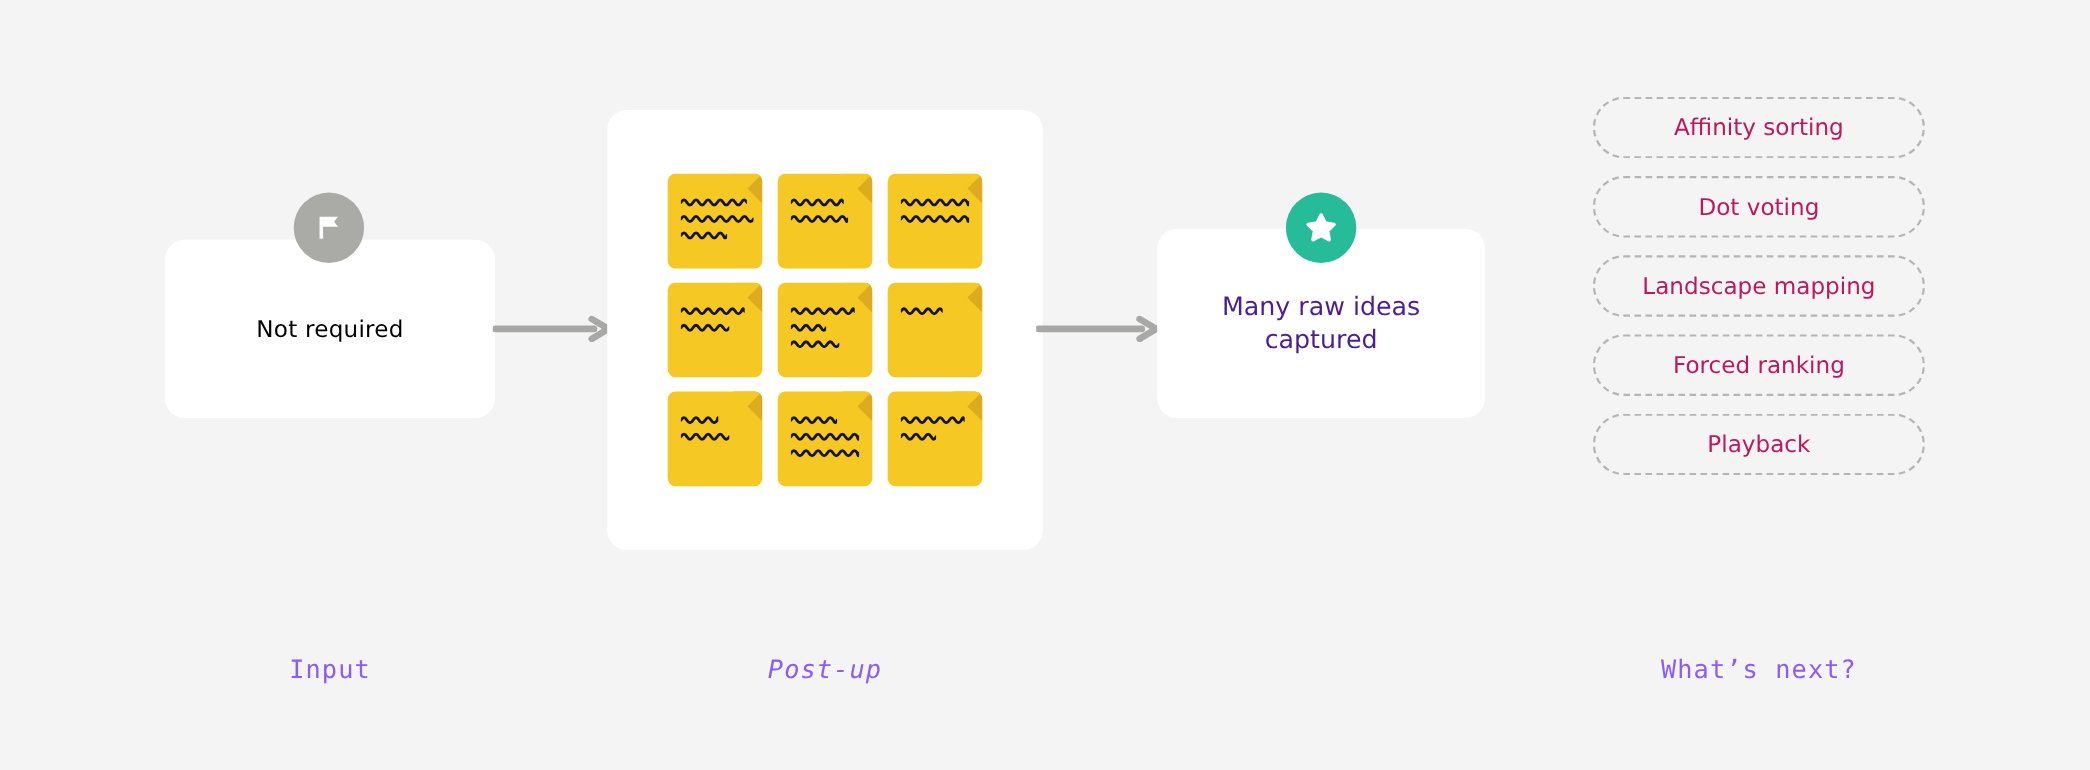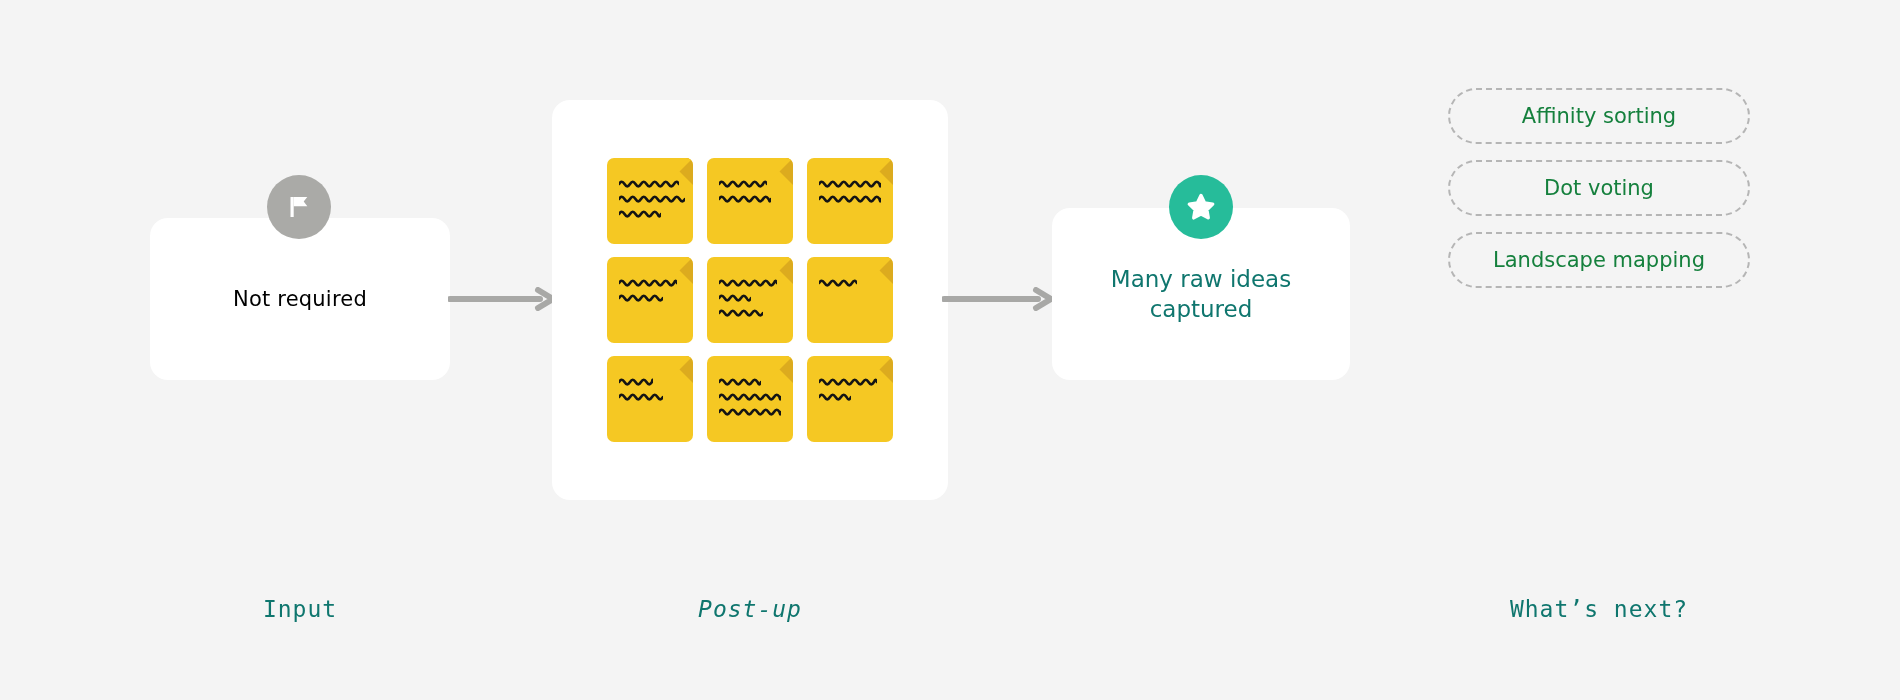--- a/index.html
+++ b/index.html
@@ -131,21 +131,21 @@
     left: 1052px;
     top: 208px;
     width: 298px;
     height: 172px;
     display: flex;
     align-items: center;
     justify-content: center;
     text-align: center;
   }
   #result-card .result-text {
-    color: #0f766e;
+    color: #4c1d95;
     font-size: 23px;
     line-height: 1.32;
     padding: 0 26px;
   }
 
   
   .arrow {
     position: absolute;
     height: 24px;
   }
@@ -162,31 +162,31 @@
     flex-direction: column;
     gap: 16px;
   }
   .pill {
     height: 56px;
     border: 2px dashed #b5b5b5;
     border-radius: 30px;
     display: flex;
     align-items: center;
     justify-content: center;
-    color: #15803d;
+    color: #be185d;
     font-size: 21px;
     background: transparent;
     box-sizing: border-box;
   }
 
   
   .caption {
     position: absolute;
     top: 596px;
-    color: #0f766e;
+    color: #8b5cf6;
     font-family: "DejaVu Sans Mono", monospace;
     font-size: 23px;
     letter-spacing: 1px;
     text-align: center;
     white-space: nowrap;
   }
   #caption-input   { left: 150px; width: 300px; }
   #caption-postup  { left: 552px; width: 396px; font-style: italic; }
   #caption-result  { left: 1052px; width: 298px; }
   #caption-next    { left: 1448px; width: 302px; }
@@ -384,19 +384,25 @@
   <div id="next-list">
       <div class="pill">
         <span>Affinity sorting</span>
       </div>
       <div class="pill">
         <span>Dot voting</span>
       </div>
       <div class="pill">
         <span>Landscape mapping</span>
       </div>
+      <div class="pill">
+        <span>Forced ranking</span>
+      </div>
+      <div class="pill">
+        <span>Playback</span>
+      </div>
     </div>
 
   <div class="caption" id="caption-input">Input</div>
   <div class="caption" id="caption-postup">Post-up</div>
   <div class="caption" id="caption-next">What’s next?</div>
 
 </div>
 
 </body></html>

